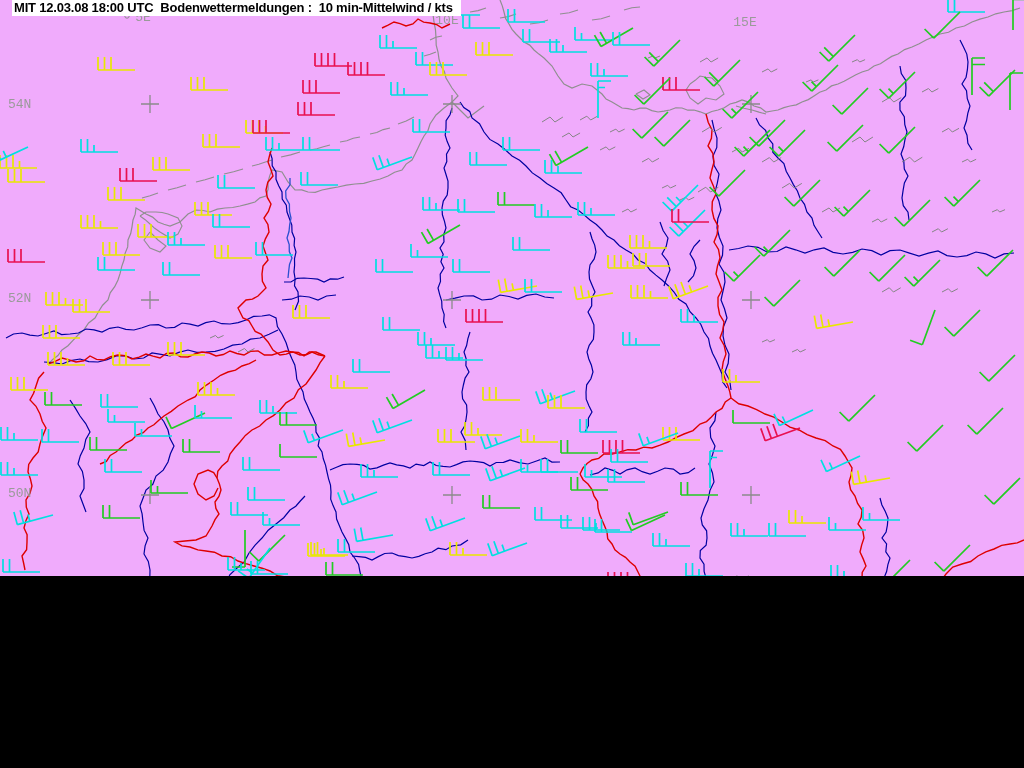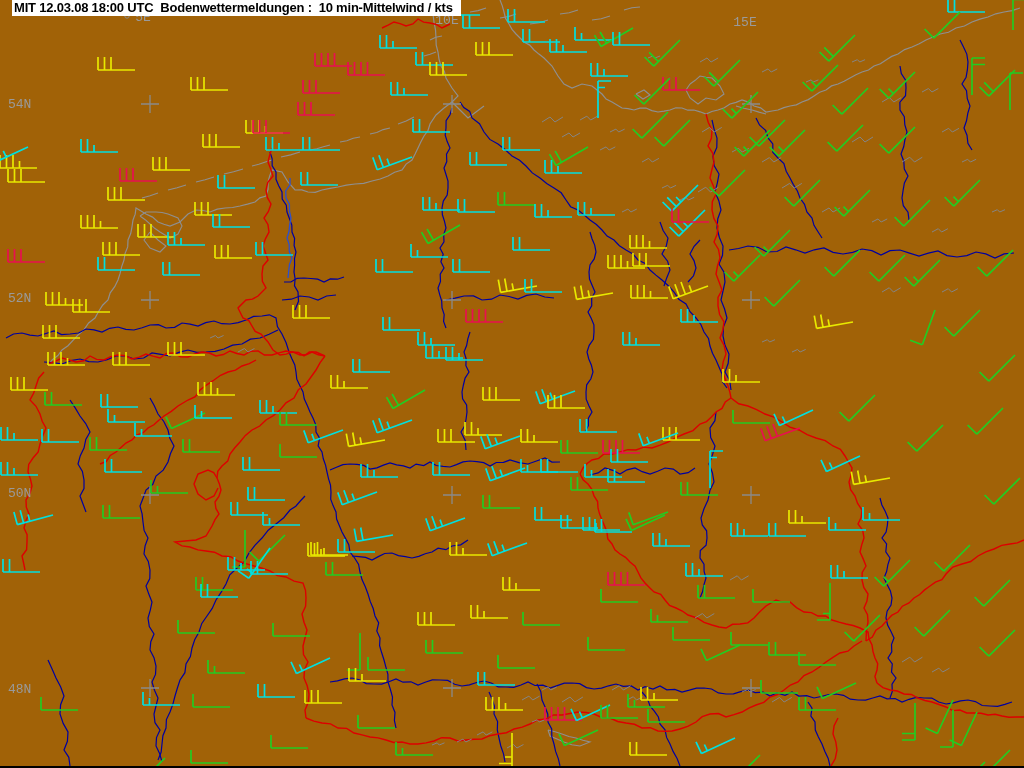--- a/index.html
+++ b/index.html
@@ -1,16 +1,16 @@
 <!DOCTYPE html>
 <html><head>
 <meta charset="utf-8">
 <style>
   html,body{margin:0;padding:0;background:#000;}
-  .stage{position:relative;width:1024px;height:766px;background:#a16207;overflow:hidden;
+  .stage{position:relative;width:1024px;height:576px;background:#f0abfc;overflow:hidden;
          font-family:"Liberation Sans",sans-serif;}
   .titlebar{position:absolute;top:0;left:12px;z-index:5;background:#fff;color:#000;
             font:bold 13px/15px "Liberation Sans",sans-serif;letter-spacing:-0.2px;
             padding:0 8px 1px 2px;white-space:pre;}
   svg{position:absolute;top:0;left:0;}
   text.gridlabel{font-family:"Liberation Mono","DejaVu Sans Mono",monospace;font-size:13px;}
 </style>
 </head>
 <body>
 

